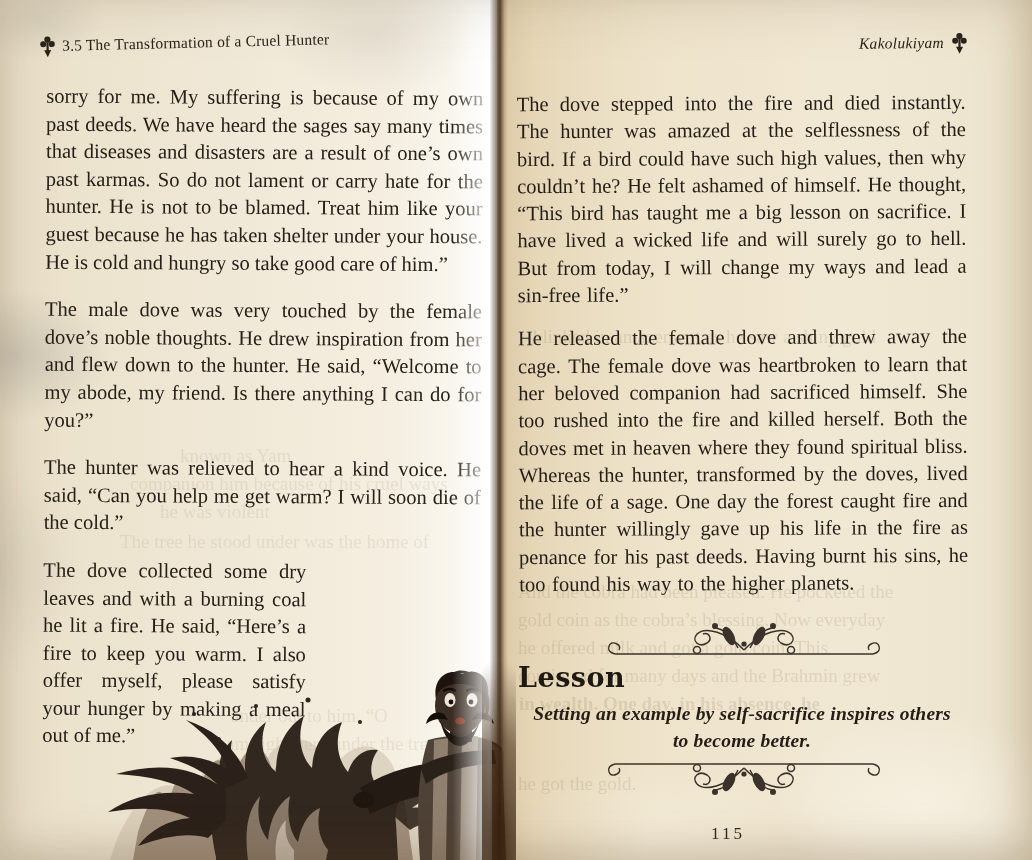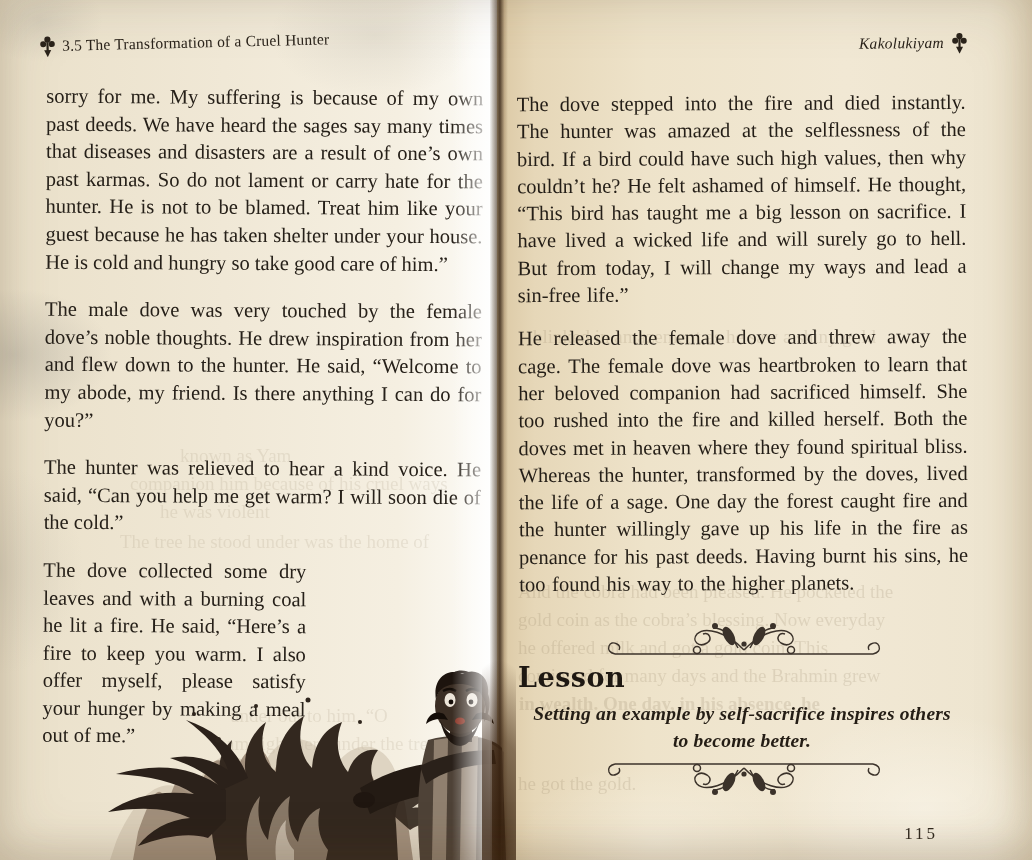--- a/index.html
+++ b/index.html
@@ -80,21 +80,21 @@
     text-align:left;color:#1e1812;
     font-family:"DejaVu Serif", serif;font-size:27px;font-weight:bold;letter-spacing:.5px;
   }
   .lesson-text{
     position:absolute;left:35px;top:700px;width:420px;
     text-align:center;color:#241d15;
     font-size:19.5px;font-style:italic;font-weight:bold;line-height:27px;letter-spacing:.2px;
   }
   .page-number{
     position:absolute;left:21px;top:824px;width:420px;
-    text-align:right;color:#30291f;font-size:17px;letter-spacing:3px;
+    text-align:center;color:#30291f;font-size:17px;letter-spacing:3px;
   }
 
   
   .ghost{
     position:absolute;color:#7d6b4e;font-size:19px;line-height:27px;
     filter:blur(.6px);pointer-events:none;white-space:nowrap;overflow:hidden;
   }
   .gl{opacity:.12;}
   .gr{opacity:.16;}
 

